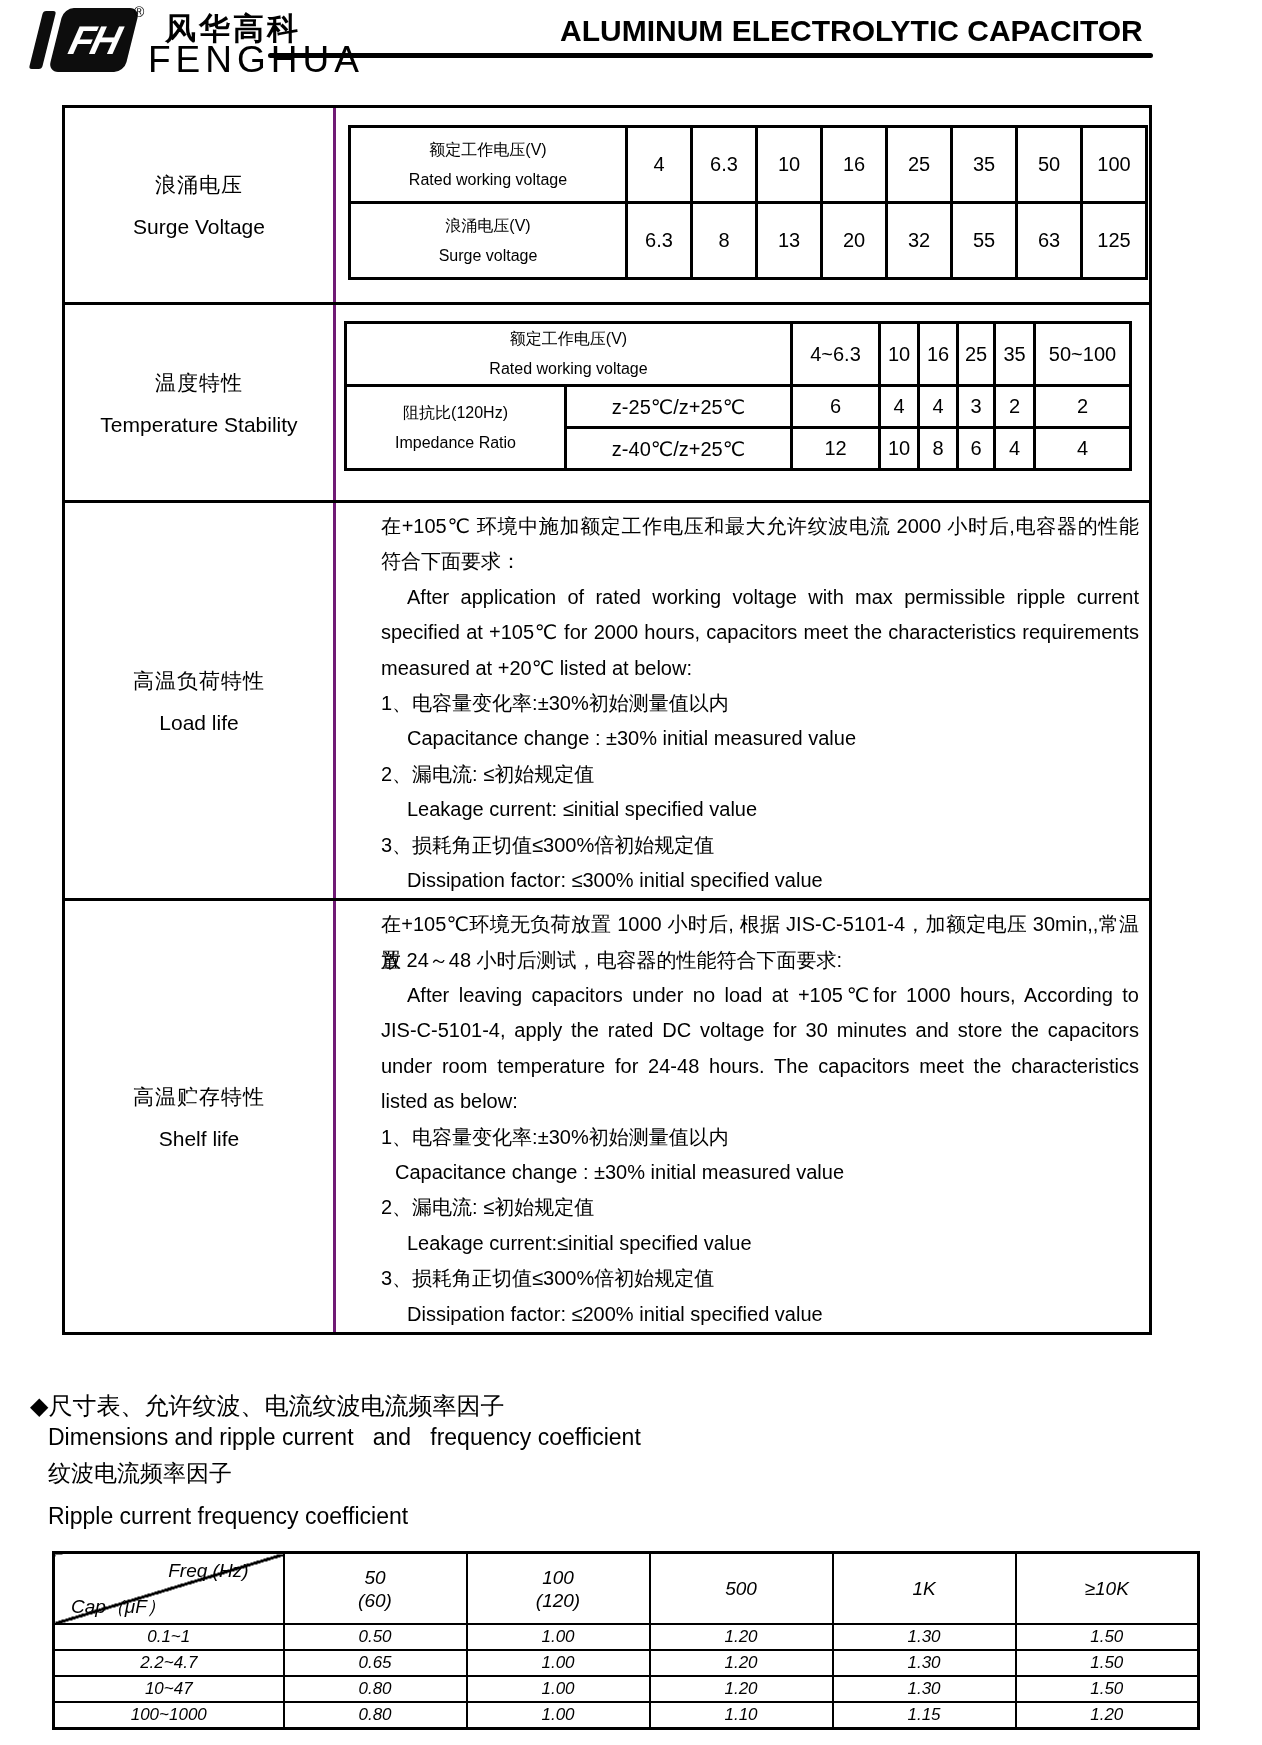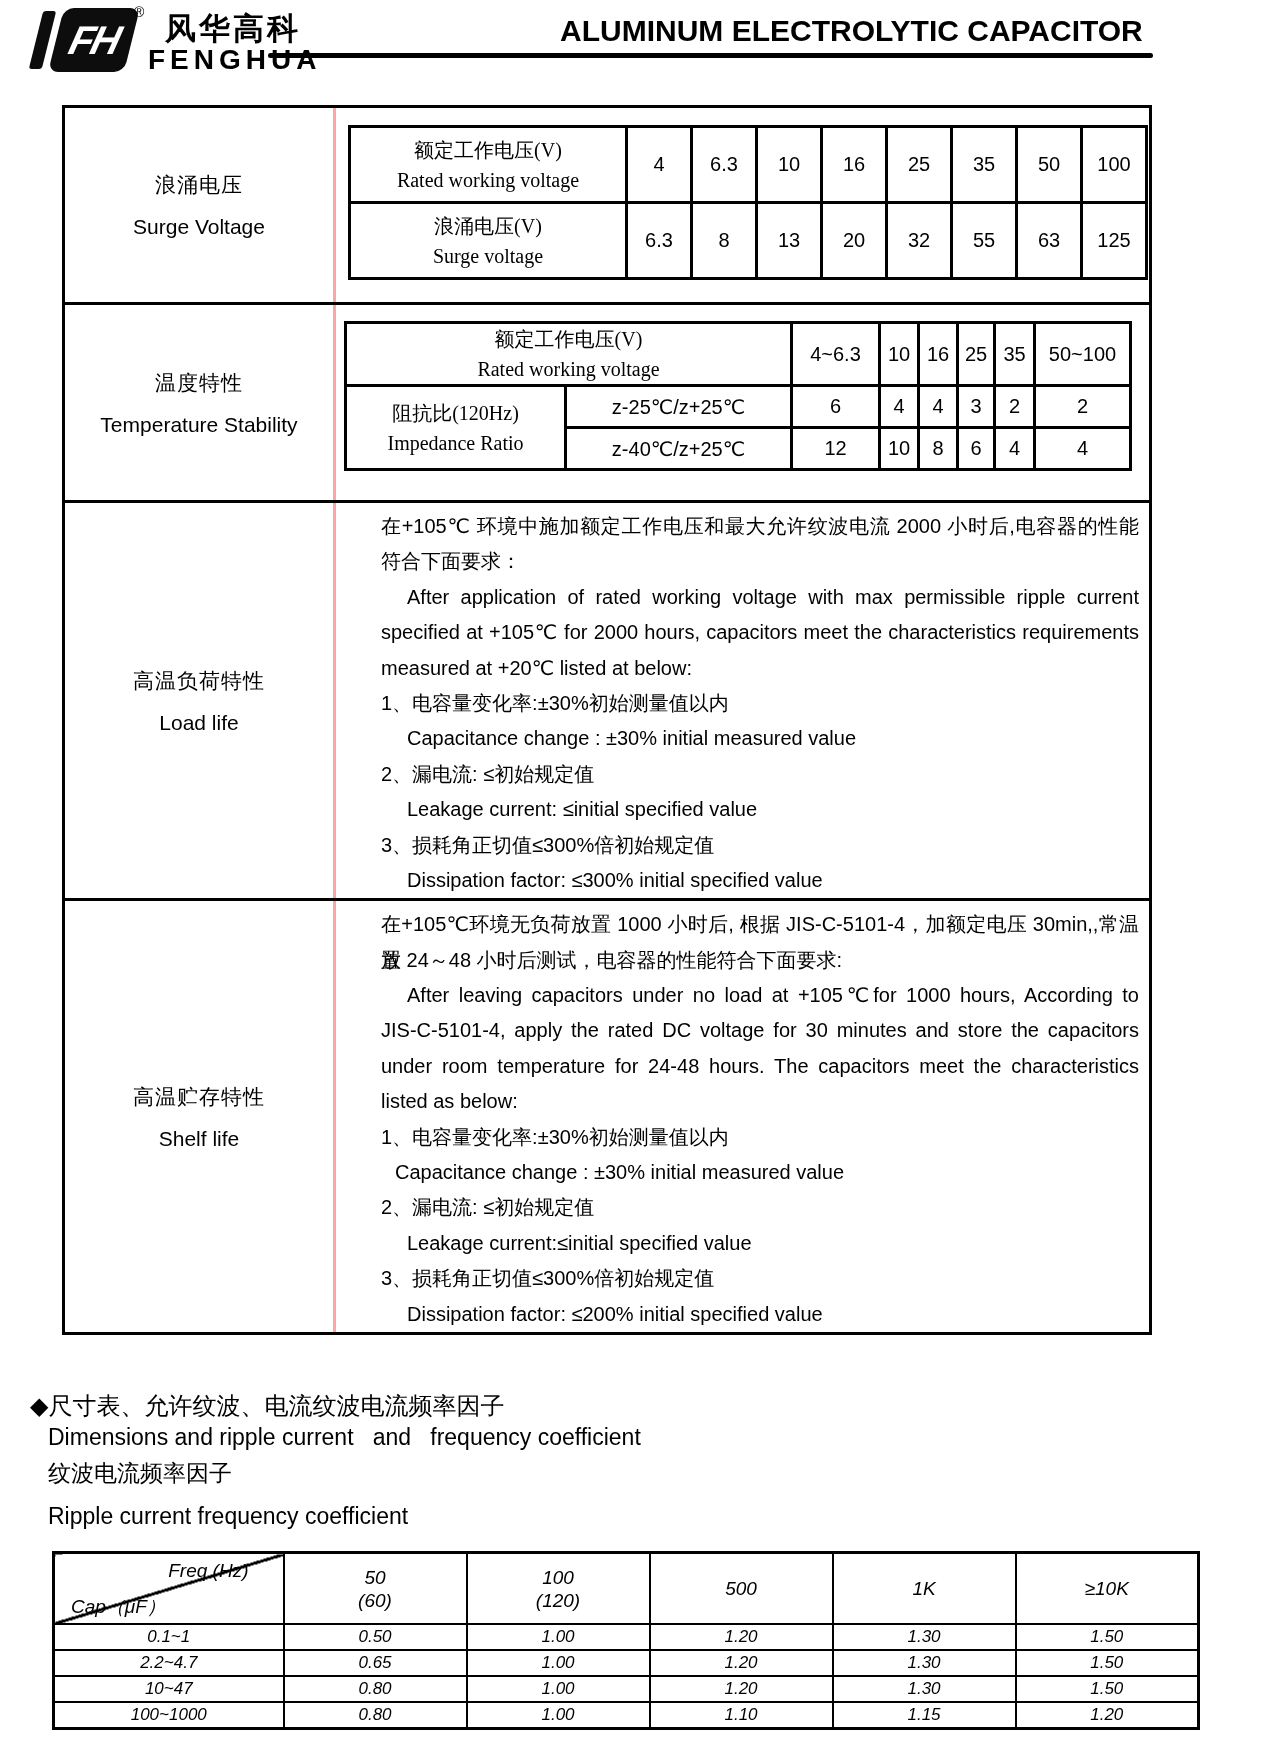--- a/index.html
+++ b/index.html
@@ -16,45 +16,45 @@
 
   
   .logo { position:absolute; left:30px; top:8px; display:flex; }
   .logo-mark { position:relative; width:118px; height:64px; }
   .logo-stripe { position:absolute; left:6px; top:3px; width:13px; height:58px; background:#0d0d0d; transform:skewX(-14deg); border-radius:3px; }
   .logo-box { position:absolute; left:26px; top:0; width:76px; height:64px; background:#0d0d0d; transform:skewX(-14deg); border-radius:10px; display:flex; align-items:center; justify-content:center; }
   .logo-fh { color:#fff; font-weight:bold; font-style:italic; font-size:40px; letter-spacing:-3px; }
   .logo-reg { position:absolute; left:104px; top:-4px; font-size:14px; }
   .logo-text { padding-top:4px; }
   .logo-cjk { font-size:31px; font-weight:bold; letter-spacing:3px; line-height:34px;margin-left:17px; }
-  .logo-latin { font-size:28px; font-weight:bold; letter-spacing:5px; line-height:28px; }
+  .logo-latin { font-size:37px; font-weight:normal; letter-spacing:5px; line-height:28px; }
   .page-title { position:absolute; left:560px; top:14px; font-size:30px; font-weight:bold; white-space:nowrap; }
   .title-rule { position:absolute; left:268px; top:53px; width:885px; height:5px; background:#000; border-radius:3px; }
 
   
   .spec-table { position:absolute; left:62px; top:105px; width:1090px; height:1230px; border:3px solid #000; display:flex; flex-direction:column; }
   .spec-row { display:flex; border-bottom:3px solid #000; }
   .spec-row:last-child { border-bottom:none; flex:1; }
   .row-surge { height:198px; }
   .row-temp  { height:199px; }
   .row-load  { height:400px; }
-  .spec-label { width:271px; border-right:3px solid #fca5a5; display:flex; flex-direction:column; align-items:center; justify-content:center; gap:16px; text-align:center; }
+  .spec-label { width:271px; border-right:3px solid #701a75; display:flex; flex-direction:column; align-items:center; justify-content:center; gap:16px; text-align:center; }
   .spec-label .cjk { font-size:21px; letter-spacing:1px; }
   .spec-label .en  { font-size:21px; }
   .spec-content { flex:1; position:relative; }
 
   table.inner { border-collapse:collapse; table-layout:fixed; }
   table.inner td { border:3px solid #000; text-align:center; vertical-align:middle; font-size:20px; }
 
   
   table.surge { margin:17px 0 0 12px; }
   table.surge td { height:76px; }
   td.w-slabel { width:277px; }
   td.w-sval { width:65px; font-size:21px; }
-  .cell-2line div { line-height:30px; font-size:20px;font-family:Liberation Serif, serif; }
+  .cell-2line div { line-height:30px; font-size:16px; }
 
   
   table.temp { margin:16px 0 0 8px; }
   td.w-tlabel1 { width:220px; }
   td.w-tlabel2 { width:226px; }
   td.w-tv1 { width:88px; }
   td.w-tv2 { width:39px; }
   td.w-tv3 { width:39px; }
   td.w-tv4 { width:37px; }
   td.w-tv5 { width:40px; }

